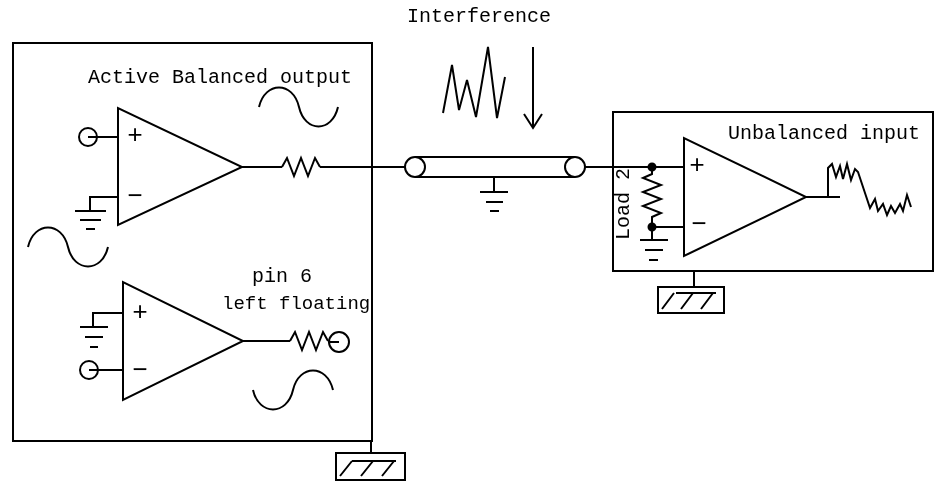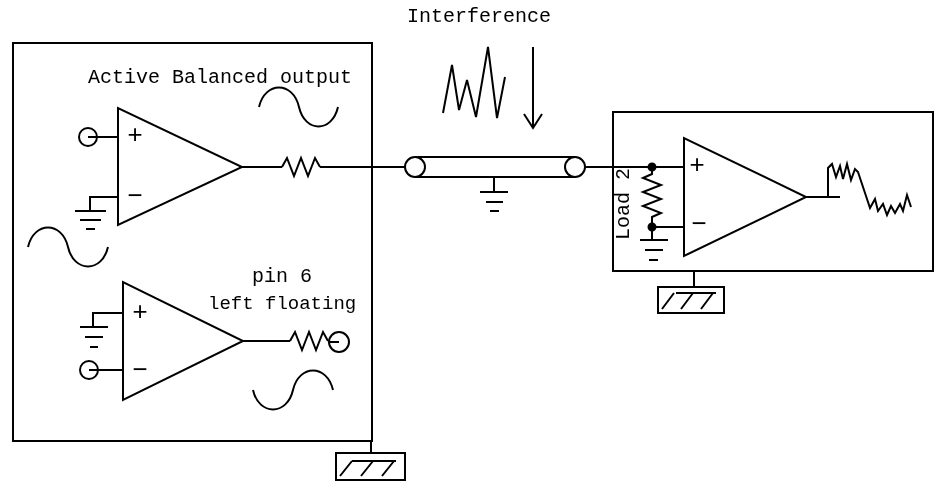--- a/index.html
+++ b/index.html
@@ -111,21 +111,22 @@
       <path d="M694,271 V287"></path>
       <rect x="658" y="287" width="66" height="26"></rect>
       <path d="M676,293 H716"></path>
       <path d="M662,309 L674,293 M681,309 L693,293 M701,309 L713,293"></path>
     </g>
   </svg>
 
   <div class="lbl" style="left:407px; top:7px;">Interference</div>
   <div class="lbl" style="left:77px;  top:68px;margin-left:11px;">Active Balanced output</div>
   <div class="lbl" style="left:252px; top:267px;">pin 6</div>
-  <div class="lbl lbl-small" style="left:208px; top:294px;text-align:center;">left floating</div>
+  <div class="lbl lbl-small" style="left:222px; top:294px;text-align:center;">left floating</div>
+  <div class="lbl" style="left:728px; top:124px;">Unbalanced input</div>
   <div class="lbl-load">Load 2</div>
 
   <div class="sign" style="left:135px; top:136px;">+</div>
   <div class="sign" style="left:135px; top:197px;">−</div>
   <div class="sign" style="left:140px; top:313px;">+</div>
   <div class="sign" style="left:140px; top:371px;">−</div>
   <div class="sign" style="left:697px; top:166px;">+</div>
   <div class="sign" style="left:699px; top:225px;">−</div>
 
 </div>

